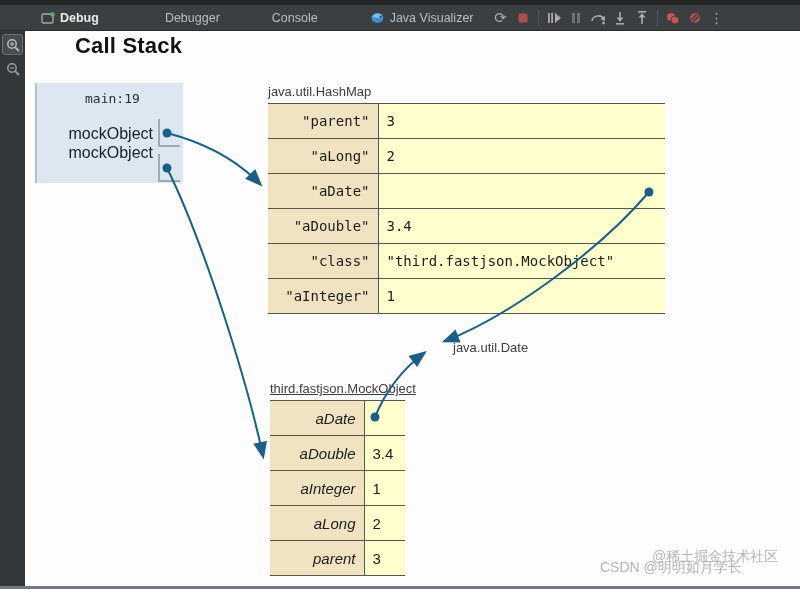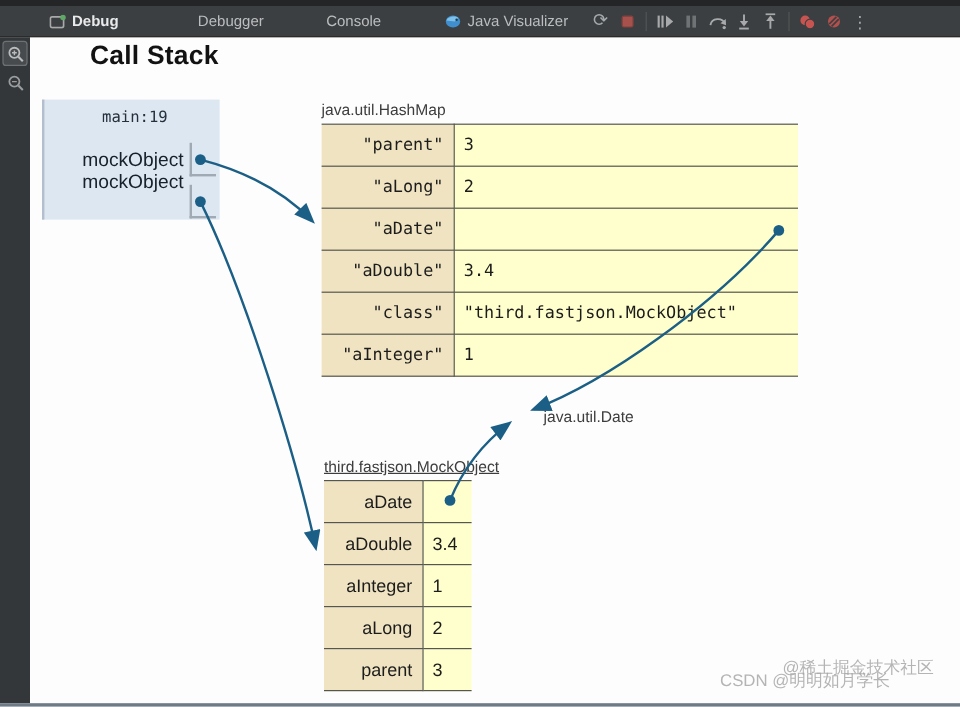--- a/index.html
+++ b/index.html
@@ -43,21 +43,21 @@
   .vtable td { height:35px; border-top:1px solid #55564c; border-bottom:1px solid #55564c;
                vertical-align:middle; }
   .vtable .k { background:#f0e3c1; text-align:right; padding-right:8px; border-right:1px solid #55564c; }
   .vtable .v { background:#ffffcd; text-align:left; padding-left:8px; }
   .mono { font-family:"DejaVu Sans Mono", monospace; font-size:14px; color:#1c1c1c; }
   .sans-cell { font-family:"Liberation Sans", sans-serif; font-size:15px; color:#1c1c1c; }
   #hashmap-table { left:268px; top:103px; }
   #hashmap-table .k { width:110px; }
   #hashmap-table .v { width:287px; }
   #mock-table { left:270px; top:400px; }
-  #mock-table .k { width:82px; }
+  #mock-table .k { width:94px;font-style:italic; }
   #mock-table .v { width:41px; }
 
   
   #overlay { position:absolute; left:0; top:0; width:800px; height:589px; pointer-events:none; }
 
   
   .wm { position:absolute; color:#a3a3a3; font-size:14px; opacity:.8; white-space:nowrap; }
   .bottom-bar { position:absolute; left:0; bottom:0; width:800px; height:3px; background:#6e7b87; }
 </style>
 </head>

